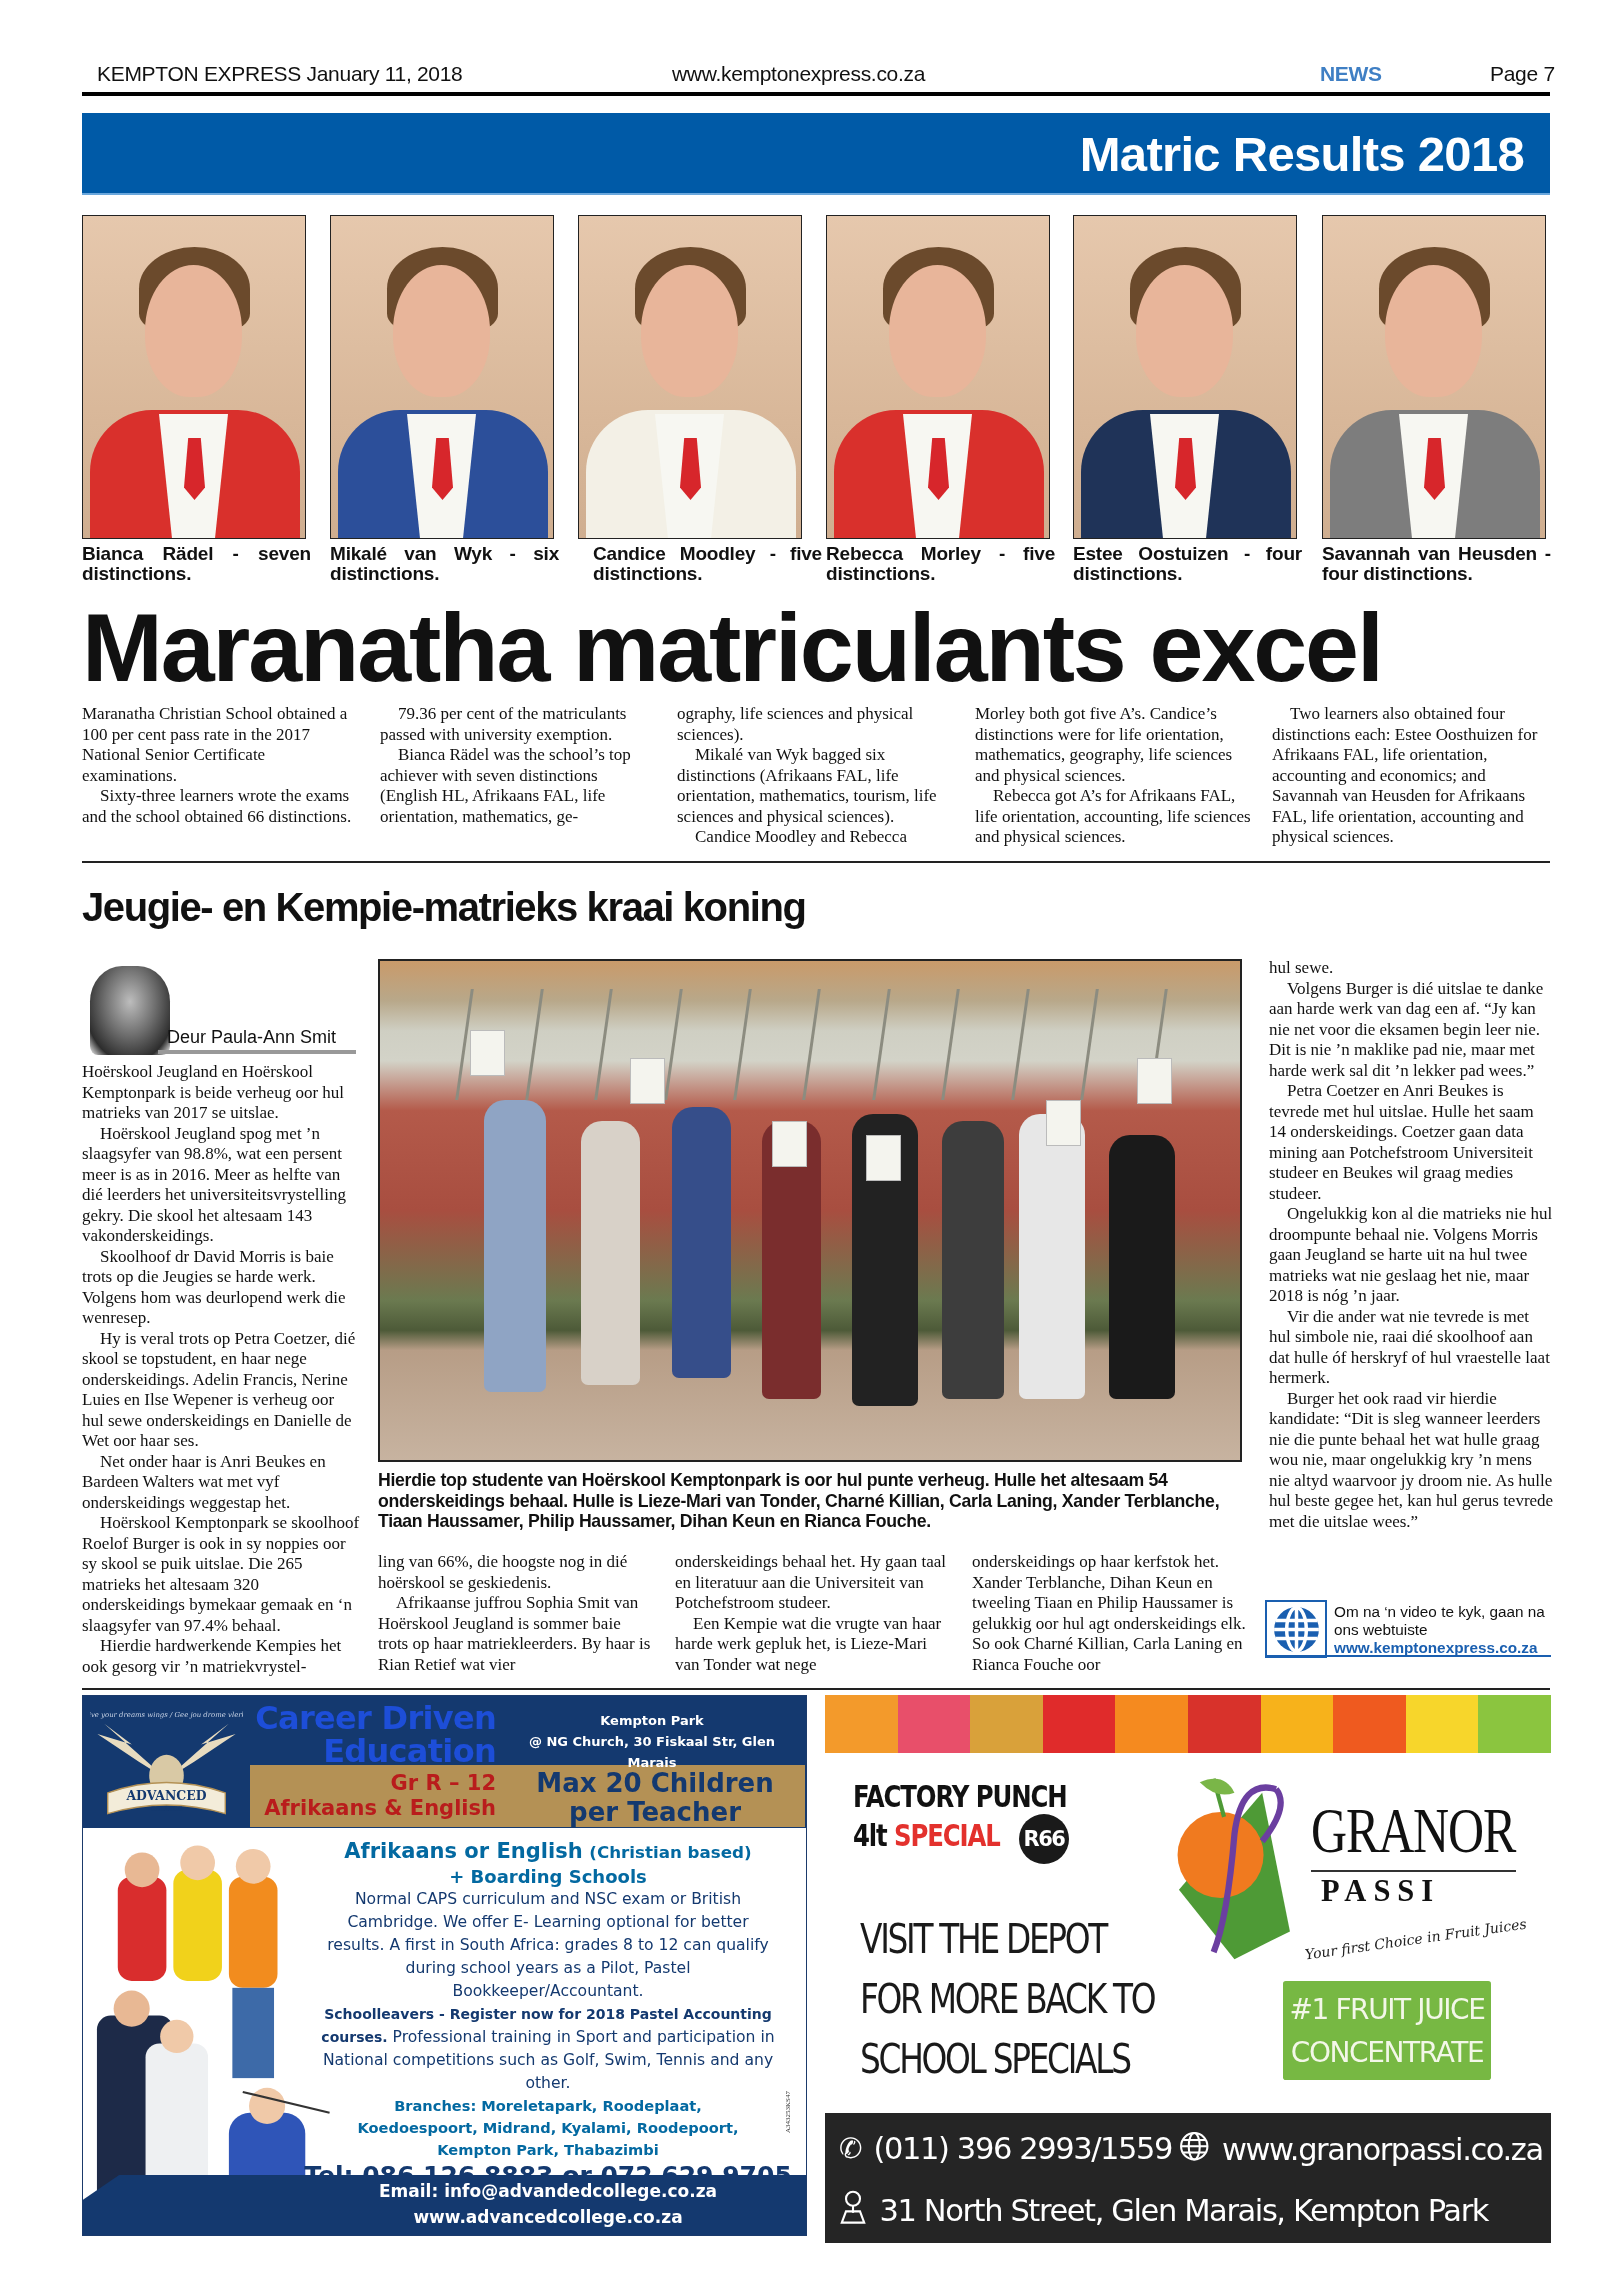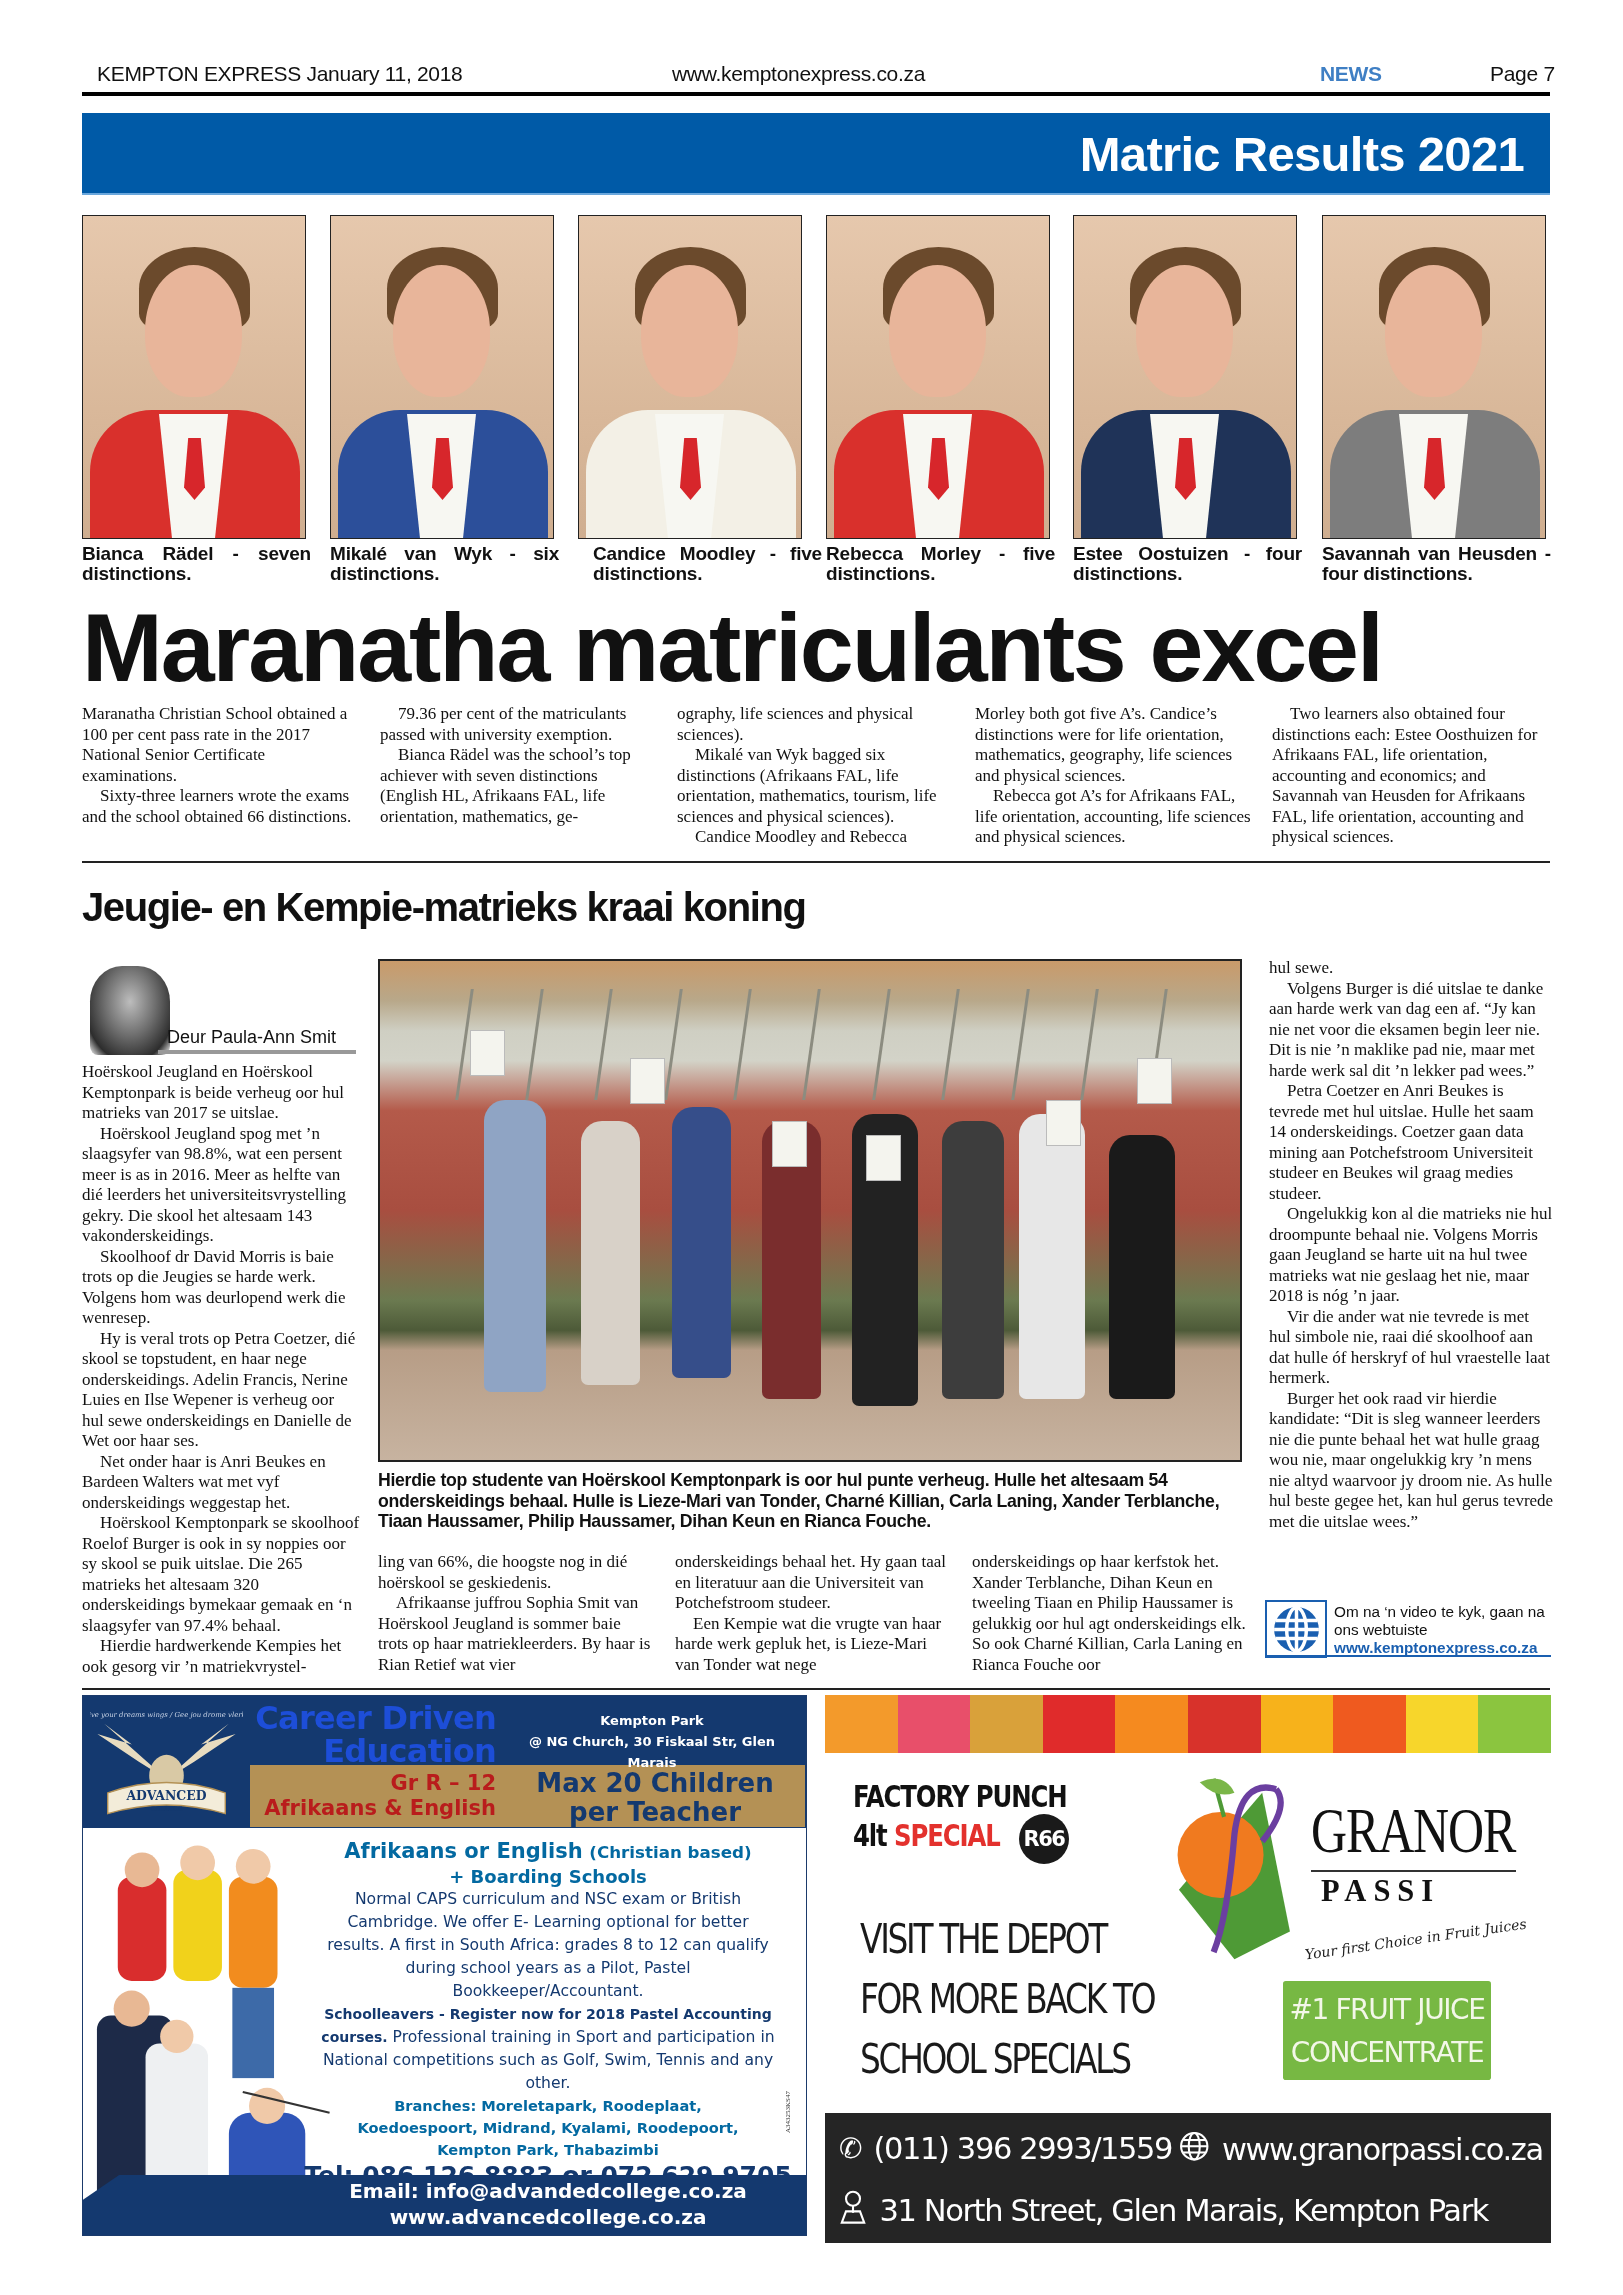--- a/index.html
+++ b/index.html
@@ -55,21 +55,21 @@
   .ad1-gold { position: absolute; left: 167px; top: 69px; width: 555px; height: 62px; background: #b49155; }
   .ad1-logo { position: absolute; left: 7px; top: 7px; width: 153px; height: 121px; }
   .ad1-title { position: absolute; left: 170px; top: 5.6px; width: 243px; text-align: right; color: #1d4ed8; font-weight: bold; font-size: 32px; line-height: 33px; font-family: "DejaVu Sans", sans-serif; letter-spacing: -0.7px; }
   .ad1-loc { position: absolute; left: 423px; top: 14px; width: 292px; text-align: center; color: #fff; font-size: 13px; line-height: 21px; font-family: "DejaVu Sans", sans-serif; font-weight: bold; }
   .ad1-grade { position: absolute; left: 174px; top: 75px; width: 239px; text-align: right; color: #b91c1c; font-weight: bold; font-size: 21px; line-height: 25px; font-family: "DejaVu Sans", sans-serif; }
   .ad1-max { position: absolute; left: 423px; top: 73px; width: 298px; text-align: center; color: #14396f; font-weight: bold; font-size: 26px; line-height: 29px; font-family: "DejaVu Sans", sans-serif; }
   .ad1-people { position: absolute; left: 7px; top: 139px; width: 250px; height: 389px; }
   .ad1-body { position: absolute; left: 208px; top: 139px; width: 514px; text-align: center; font-family: "DejaVu Sans", sans-serif; color: #14396f; }
   .ad1-teal { color: #0369a1; font-weight: bold; }
   .ad1-bottom { position: absolute; left: 0; top: 479px; width: 100%; height: 62px; background: #14396f; clip-path: polygon(5% 0, 100% 0, 100% 100%, 0 100%, 0 40%); }
-  .ad1-email { position: absolute; left: 208px; top: 482px; width: 514px; text-align: center; color: #fff; font-weight: bold; font-family: "DejaVu Sans", sans-serif; font-size: 20px; line-height: 26px; }
+  .ad1-email { position: absolute; left: 208px; top: 482px; width: 514px; text-align: center; color: #fff; font-weight: bold; font-family: "DejaVu Sans", sans-serif; font-size: 17px; line-height: 26px; }
   .ad1-code { position: absolute; left: 701px; top: 437px; font-size: 7px; color: #333; transform: rotate(-90deg); transform-origin: left top; font-family: "Liberation Serif", serif; }
 
   
   .ad2 { position: absolute; left: 825px; top: 1695px; width: 726px; height: 548px; overflow: hidden; background: #fff; }
   .fruit-strip { position: absolute; left: 0; top: 0; width: 100%; height: 58px; display: flex; }
   .fruit-strip div { flex: 1; height: 100%; }
   .ad2-factory { position: absolute; left: 28px; top: 82px; font-family: "DejaVu Sans", sans-serif; font-weight: bold; font-size: 30.5px; line-height: 39px; letter-spacing: -1.4px; transform: scaleX(0.8); transform-origin: left; }
   .ad2-special { color: #e3312d; }
   .ad2-price { position: absolute; left: 194px; top: 119px; width: 50px; height: 50px; border-radius: 50%; background: #1a1a1a; color: #fff; font-family: "DejaVu Sans", sans-serif; font-weight: bold; font-size: 21px; display: flex; align-items: center; justify-content: center; letter-spacing: -1.4px; }
   .ad2-visit { position: absolute; left: 35px; top: 214px; font-family: "DejaVu Sans", sans-serif; font-size: 40px; line-height: 60px; letter-spacing: -2.8px; transform: scaleX(0.82); transform-origin: left; color: #1a1a1a; }
@@ -85,21 +85,21 @@
 </head>
 <body>
 
 <div class="hdr" style="left:97px;">KEMPTON EXPRESS January 11, 2018</div>
 <div class="hdr" style="left:672px;">www.kemptonexpress.co.za</div>
 <div class="hdr" style="left:1320px; color:#3f7fc4; font-weight:bold;">NEWS</div>
 <div class="hdr" style="left:1490px;">Page 7</div>
 <div class="hdr-rule"></div>
 
 <div class="banner">
-  <div class="banner-title">Matric Results 2021</div>
+  <div class="banner-title">Matric Results 2018</div>
 </div>
 
 <div id="portraits">
     <div class="portrait" style="left: 82px;">
       <div class="bg"></div>
       <div class="body" style="background:#d9302c"></div>
       <div class="shirt"></div>
       <div class="tie"></div>
       <div class="hair"></div>
       <div class="head"></div>

